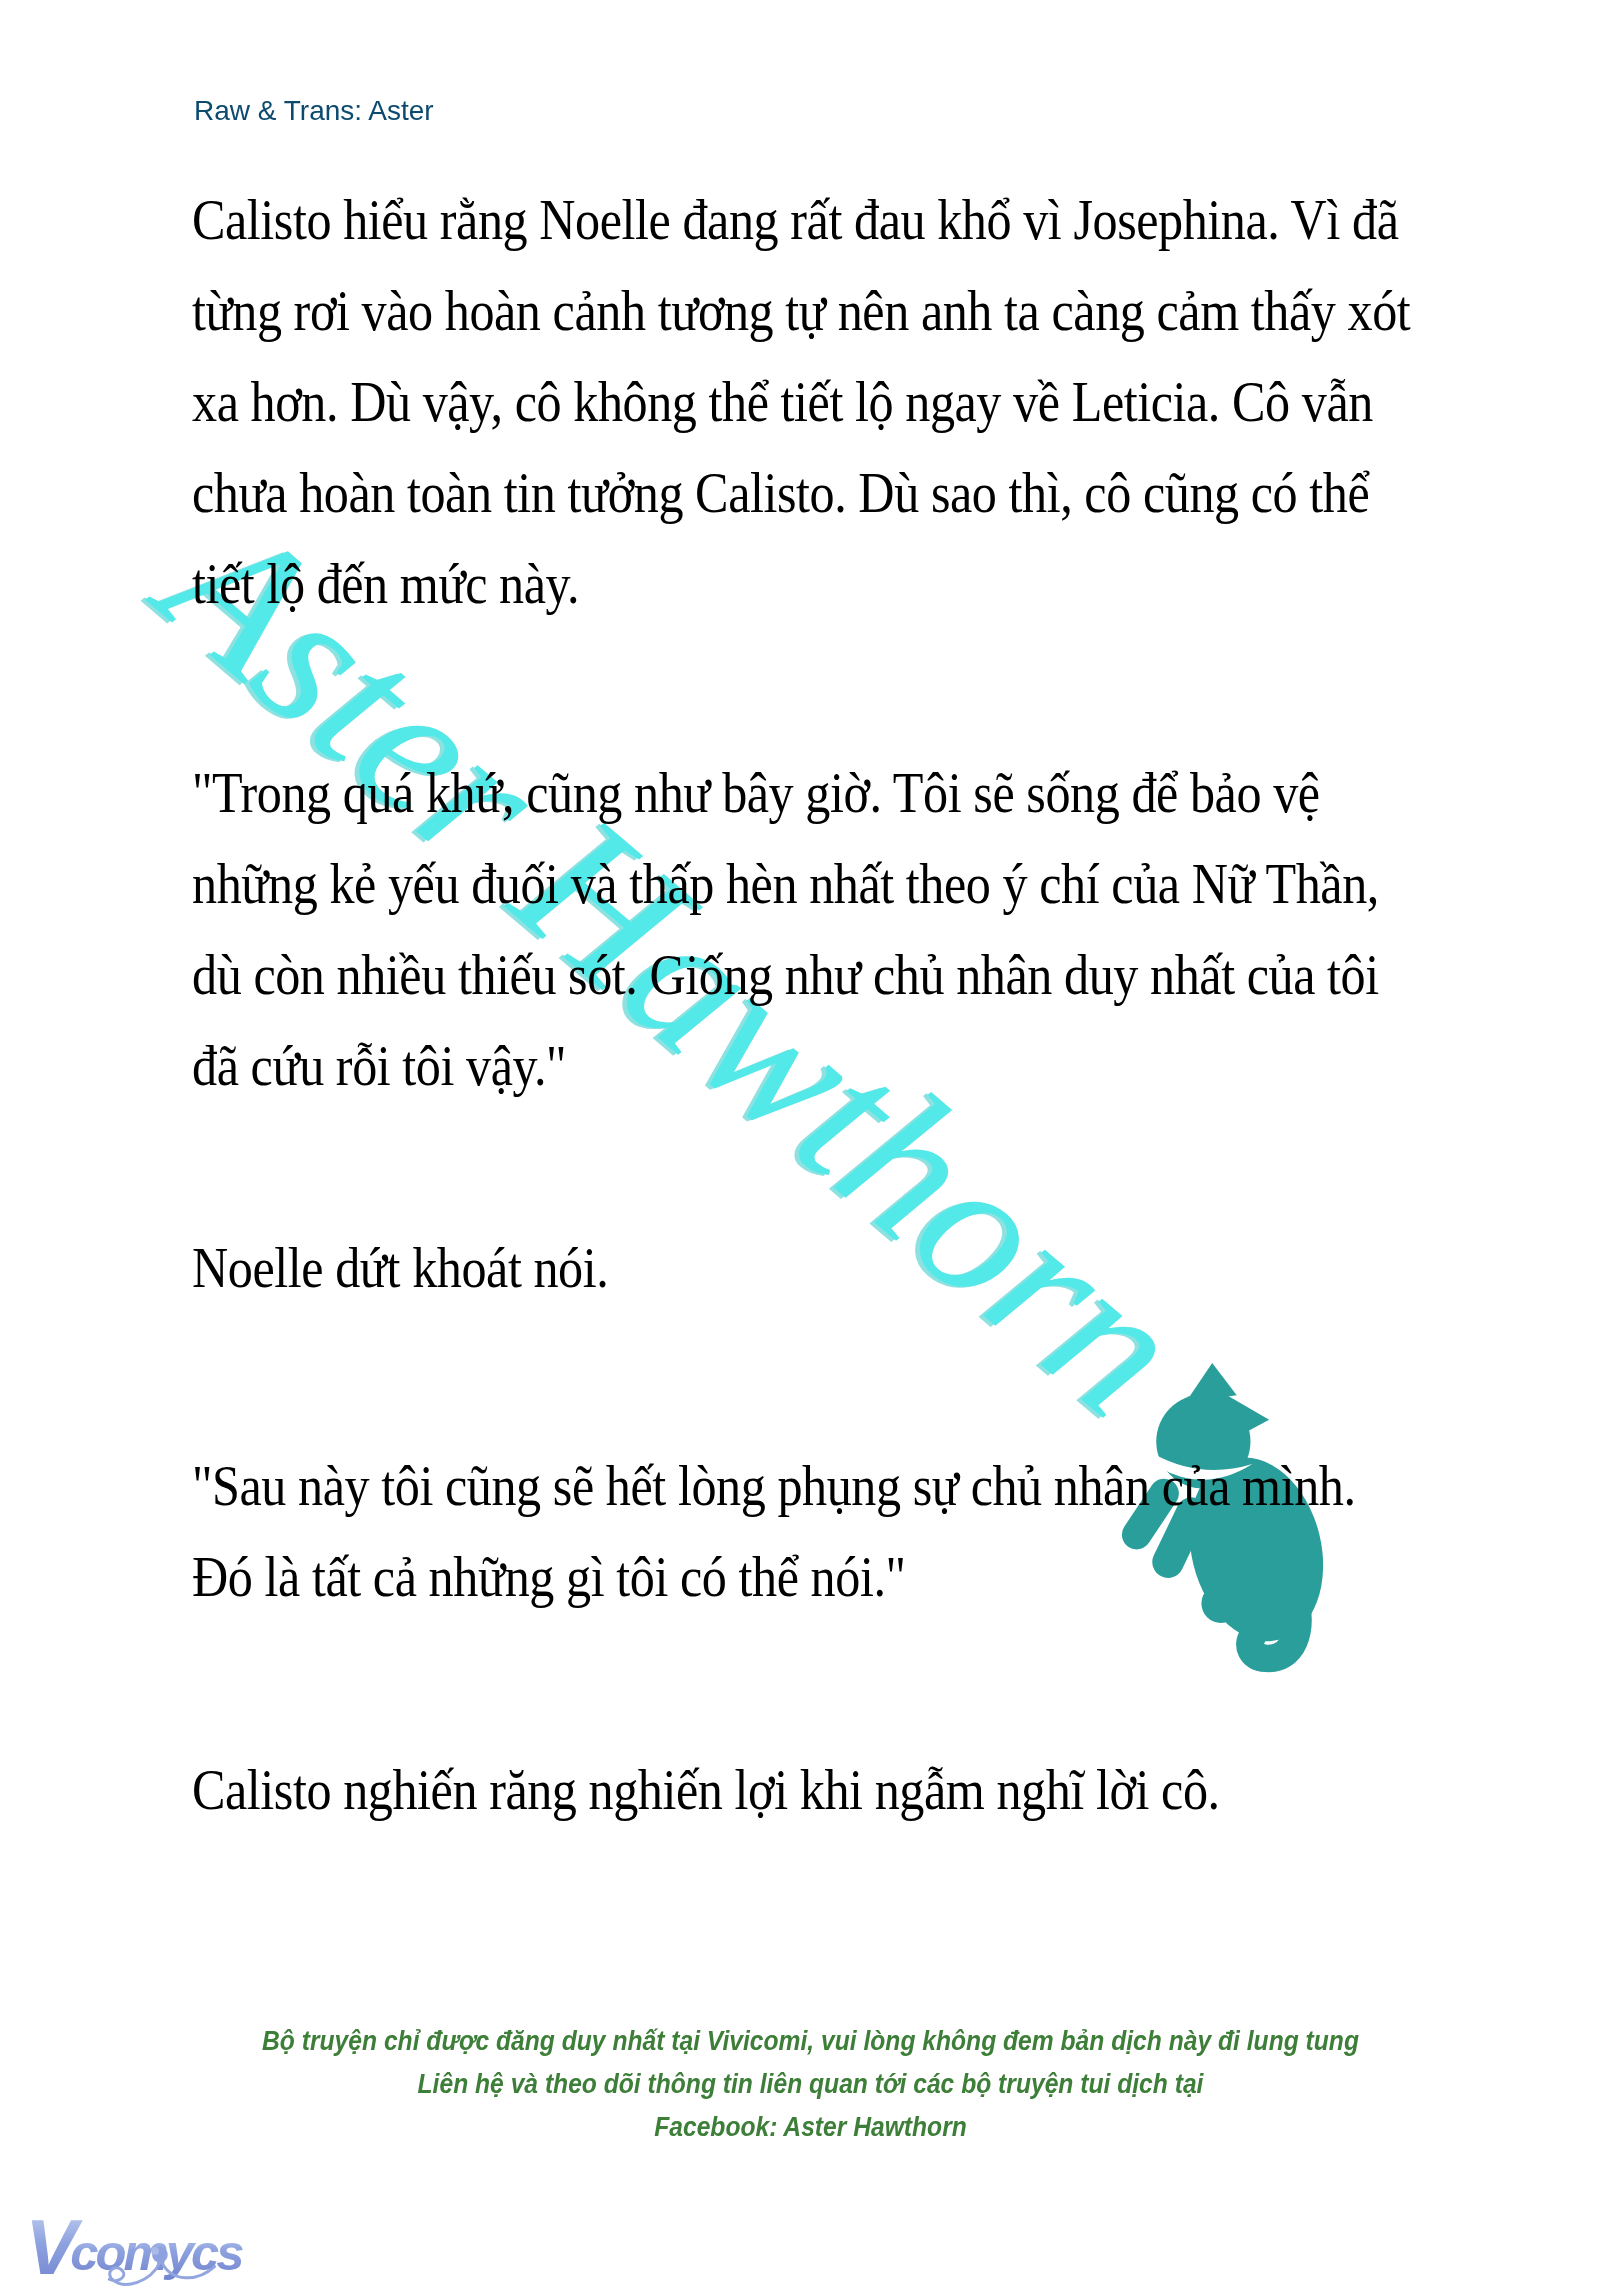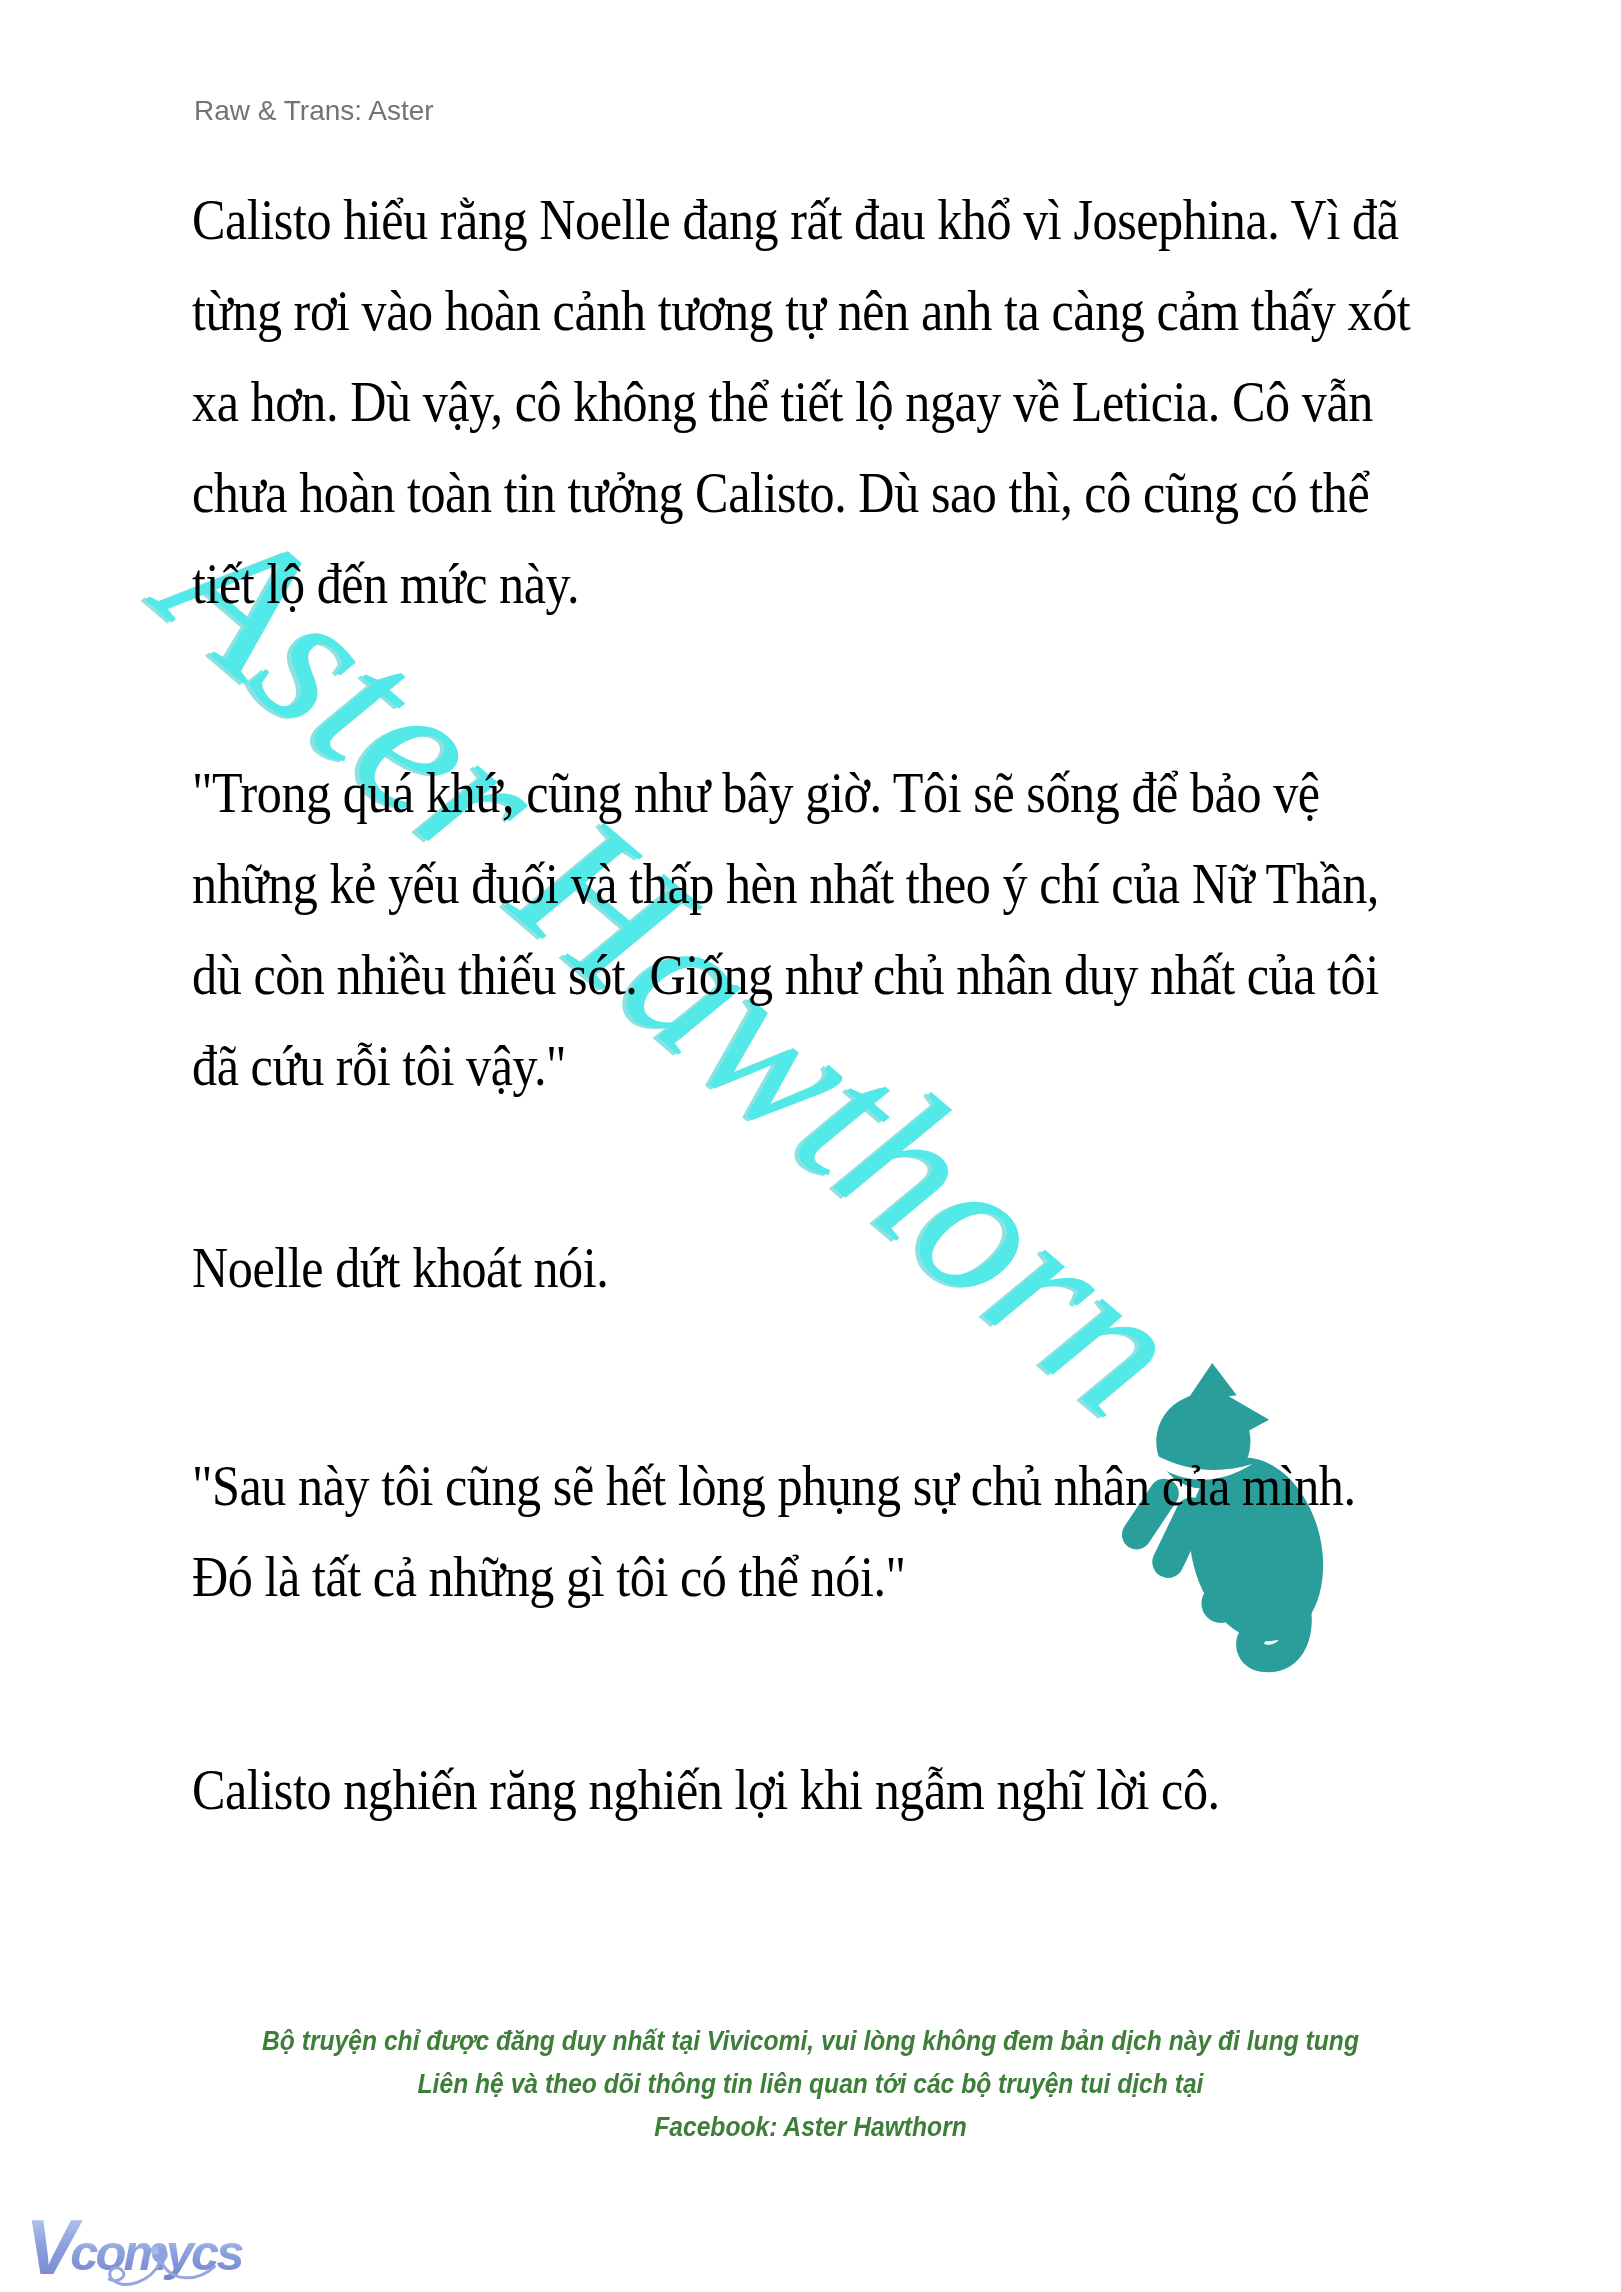--- a/index.html
+++ b/index.html
@@ -6,21 +6,21 @@
   .page{
     position:relative;
     width:1621px;height:2293px;
     background:#ffffff;
     overflow:hidden;
     font-family:"Liberation Serif", serif;
   }
   .header{
     position:absolute;left:194px;top:91px;
     font-family:"Liberation Sans", sans-serif;
-    font-size:28px;line-height:39px;color:#737373;
+    font-size:28px;line-height:39px;color:#0c4a6e;
     z-index:3;
   }
   .watermark{
     position:absolute;left:260px;top:482px;
     font-family:"Liberation Serif", serif;
     font-style:italic;
     font-size:196px;line-height:1;
     color:#52e9e8;
     text-shadow:-2.9px 3.9px 0 rgba(47,201,199,0.55);
     white-space:nowrap;

